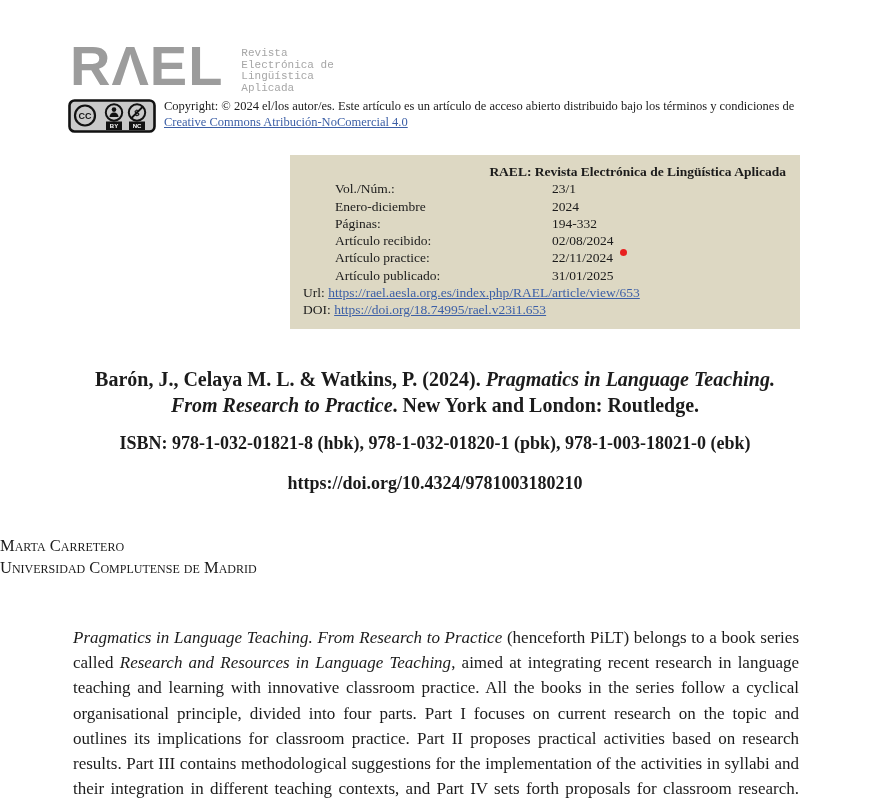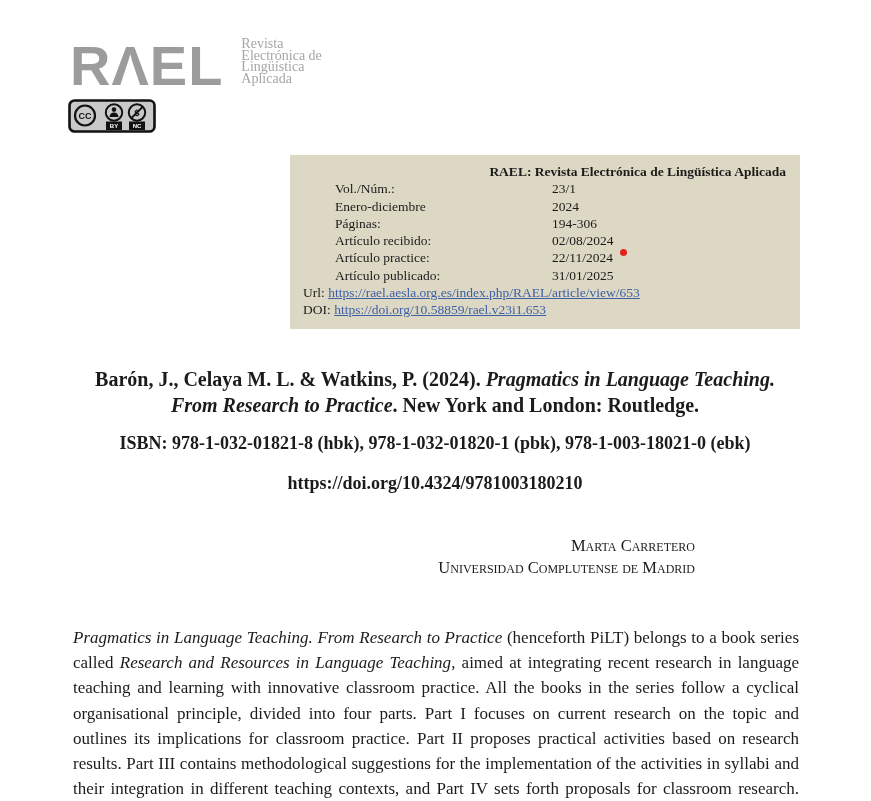--- a/index.html
+++ b/index.html
@@ -28,22 +28,23 @@
   .wordmark {
     font-family: "Liberation Sans", sans-serif;
     font-weight: bold;
     font-size: 56px;
     line-height: 56px;
     letter-spacing: 1px;
     transform: scaleY(0.98);
   }
   .tagline {
     margin-left: 18px;
-    font-family: Liberation Serif, serif;
-    font-size: 14px;
+    margin-top: 10px;
+    font-family: Liberation Mono, monospace;
+    font-size: 11px;
     line-height: 11.5px;
   }
   .tagline span { display: block; }
 
   
   .copyright-row {
     position: absolute;
     left: 68px;
     top: 99px;
     display: flex;
@@ -102,21 +103,21 @@
     line-height: 24px;
   }
   .book-doi { margin-top: 16px; }
 
   
   .reviewer {
     position: absolute;
     left: 0;
     top: 535px;
     width: 695px;
-    text-align: right;
+    text-align: left;
     font-variant: small-caps;
     font-size: 16.5px;
     line-height: 21.5px;
   }
 
   
   .review-body {
     position: absolute;
     left: 73px;
     top: 625px;
@@ -155,51 +156,52 @@
         <path d="M41.5 18 a4.5 4.5 0 0 1 9 0 z" fill="#111"></path>
         <rect x="38" y="22.5" width="16" height="8.5" fill="#111"></rect>
         <text x="46" y="29.3" font-size="6" font-weight="bold" text-anchor="middle" fill="#fff" font-family="Liberation Sans, sans-serif">BY</text>
         <circle cx="69" cy="13.5" r="8.2" fill="none" stroke="#111" stroke-width="2"></circle>
         <text x="69" y="17" font-size="9.5" font-weight="bold" text-anchor="middle" fill="#111" font-family="Liberation Sans, sans-serif">$</text>
         <line x1="63.5" y1="19" x2="74.5" y2="8" stroke="#111" stroke-width="1.8"></line>
         <rect x="61" y="22.5" width="16" height="8.5" fill="#111"></rect>
         <text x="69" y="29.3" font-size="6" font-weight="bold" text-anchor="middle" fill="#fff" font-family="Liberation Sans, sans-serif">NC</text>
       </svg>
     </span>
+    <p class="copyright-text"><span>Copyright: © 2024 el/los autor/es. Este artículo es un artículo de acceso abierto distribuido bajo los términos y condiciones de </span><a class="lnk" style="color: rgb(60, 95, 166);">Creative Commons Atribución-NoComercial 4.0</a></p>
   </section>
 
   <section class="info-box" style="background: rgb(221, 216, 195);">
     <div class="ib-title">RAEL: Revista Electrónica de Lingüística Aplicada</div>
     <div class="ib-row">
       <span class="ib-label">Vol./Núm.:</span>
       <span class="ib-value">23/1</span>
     </div>
     <div class="ib-row">
       <span class="ib-label">Enero-diciembre</span>
       <span class="ib-value">2024</span>
     </div>
     <div class="ib-row">
       <span class="ib-label">Páginas:</span>
-      <span class="ib-value">194-306</span>
+      <span class="ib-value">194-332</span>
     </div>
     <div class="ib-row">
       <span class="ib-label">Artículo recibido:</span>
       <span class="ib-value">02/08/2024</span>
     </div>
     <div class="ib-row">
       <span class="ib-label">Artículo practice:</span>
       <span class="ib-value">22/11/2024</span>
       <span class="dot" style="background: rgb(232, 32, 31);"></span>
     </div>
     <div class="ib-row">
       <span class="ib-label">Artículo publicado:</span>
       <span class="ib-value">31/01/2025</span>
     </div>
     <div class="ib-linkrow"><span>Url: </span><a style="color: rgb(60, 95, 166);">https://rael.aesla.org.es/index.php/RAEL/article/view/653</a></div>
-    <div class="ib-linkrow"><span>DOI: </span><a style="color: rgb(60, 95, 166);">https://doi.org/10.58859/rael.v23i1.653</a></div>
+    <div class="ib-linkrow"><span>DOI: </span><a style="color: rgb(60, 95, 166);">https://doi.org/18.74995/rael.v23i1.653</a></div>
   </section>
 
   <section class="reference">
     <h1 class="ref-citation"><span>Barón, J., Celaya M. L. &amp; Watkins, P. (2024). </span><span style="font-style: italic;">Pragmatics in Language Teaching. From Research to Practice</span><span>. New York and London: Routledge.</span></h1>
     <div class="isbn-block">
       <div>ISBN: 978-1-032-01821-8 (hbk), 978-1-032-01820-1 (pbk),  978-1-003-18021-0 (ebk)</div>
       <div class="book-doi">https://doi.org/10.4324/9781003180210</div>
     </div>
   </section>
 

